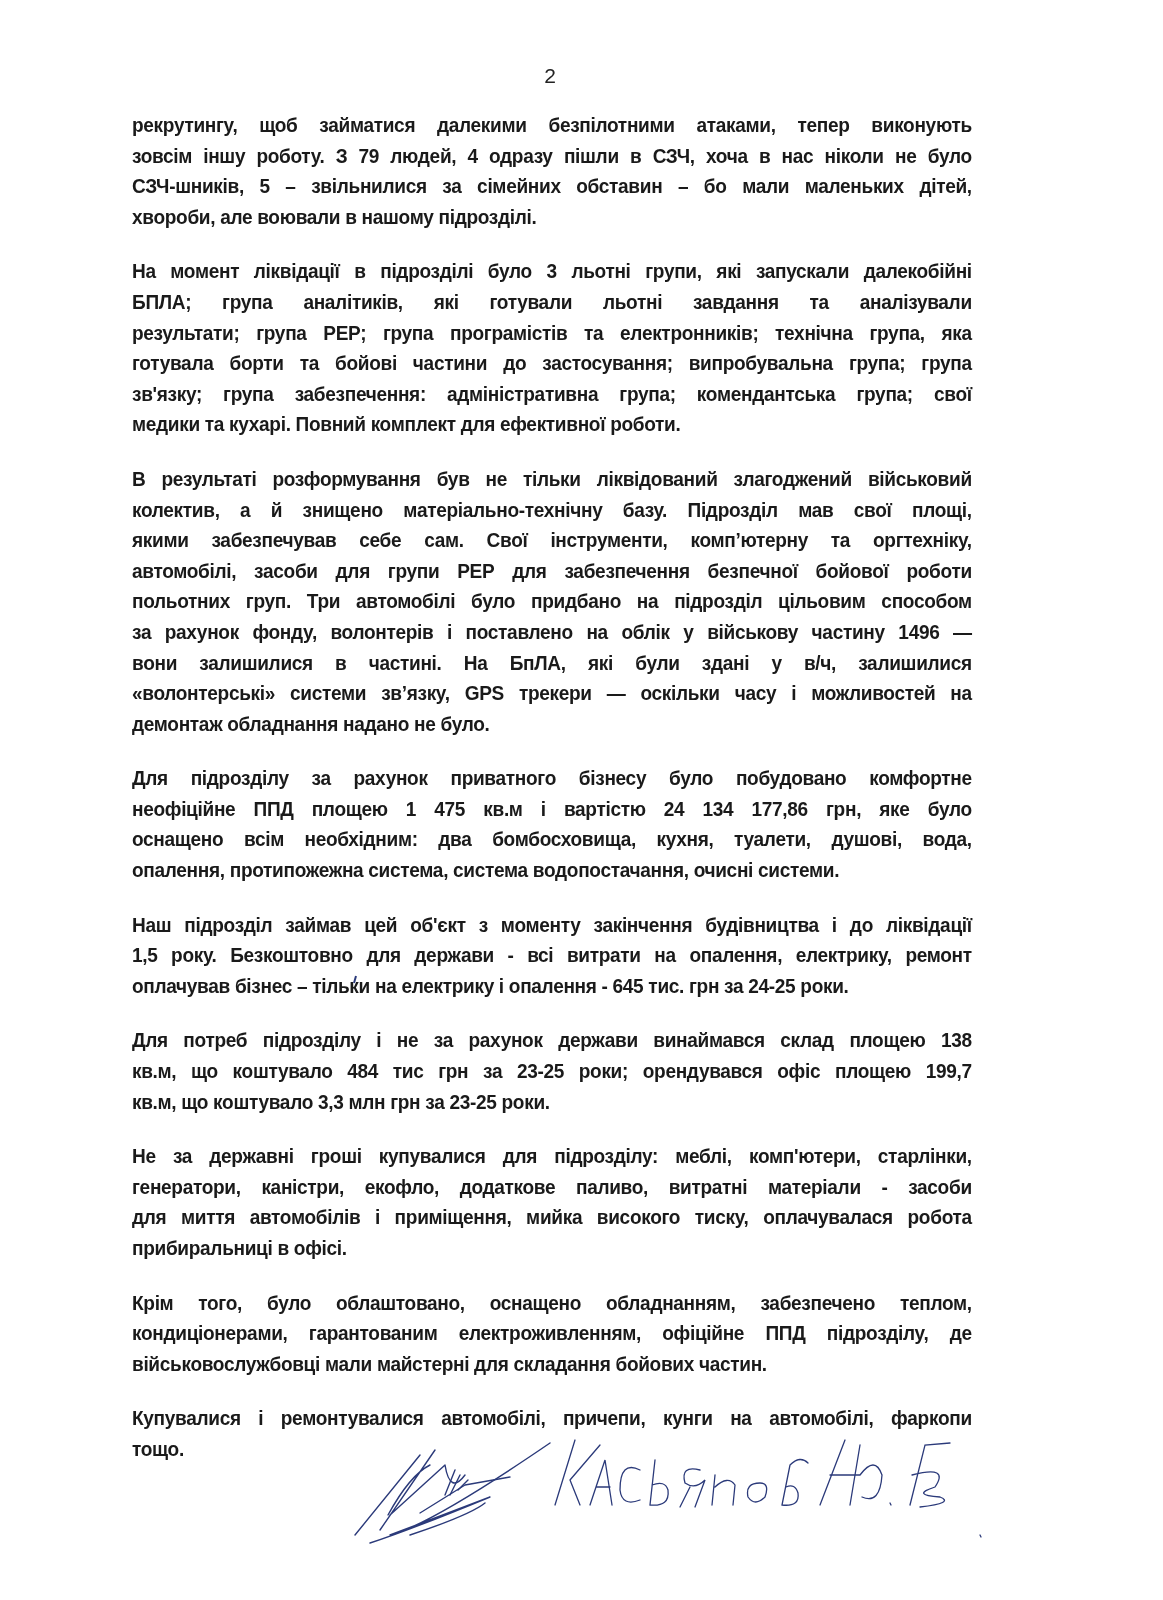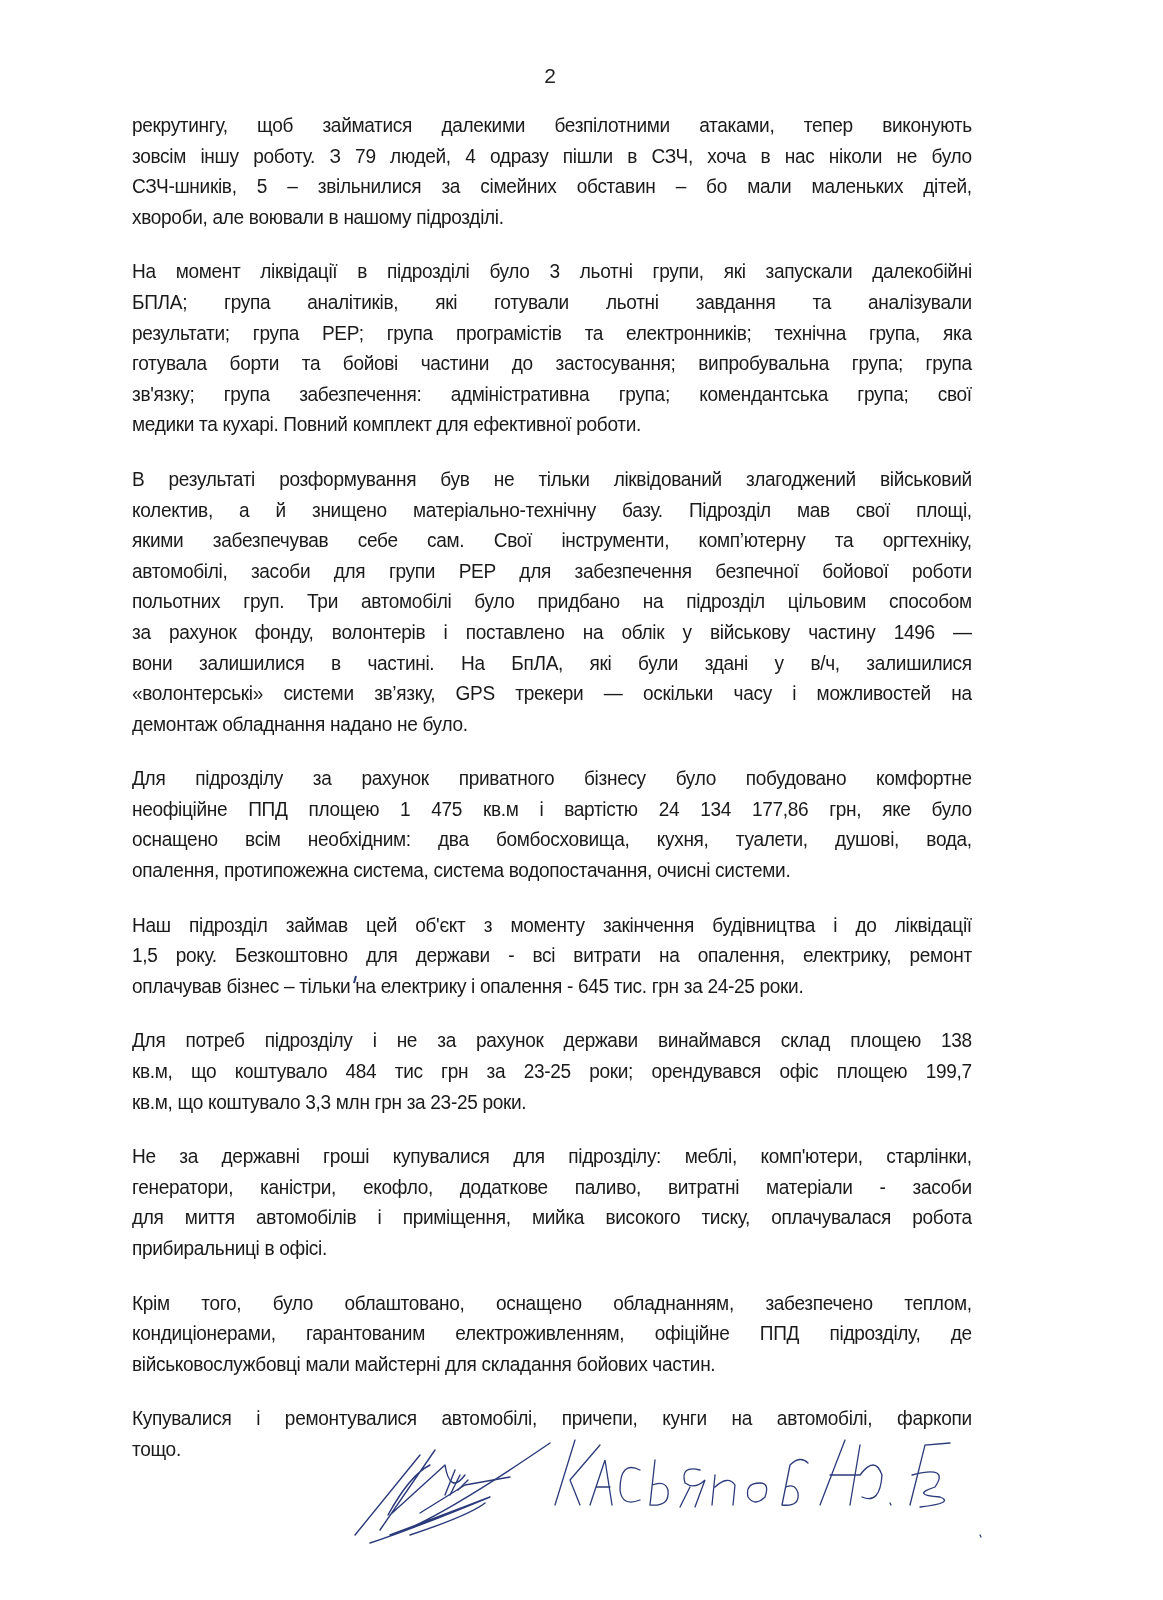--- a/index.html
+++ b/index.html
@@ -6,21 +6,21 @@
   body {
     width: 1163px; height: 1600px; position: relative; overflow: hidden;
     font-family: "Liberation Sans", sans-serif;
     color: #1a1a1a;
   }
   .page-number {
     position: absolute; top: 64px; left: 0; width: 1100px;
     text-align: center; font-size: 21px; color: #222;
   }
   .content {
-    position: absolute; top: 110px; left: 132px; width: 840px;
+    position: absolute; top: 110px; left: 132px; width: 840px; font-weight: bold;
   }
   .para {
     font-size: 20.5px; line-height: 30.6px;
     text-align: justify; margin: 0 0 24px 0;
     letter-spacing: -0.35px;
     transform: scaleX(0.93); transform-origin: left top;
     width: 903px;
   }
   .line { display: block; text-align: justify; text-align-last: justify; white-space: nowrap; }
   .line.last { text-align-last: left; }

